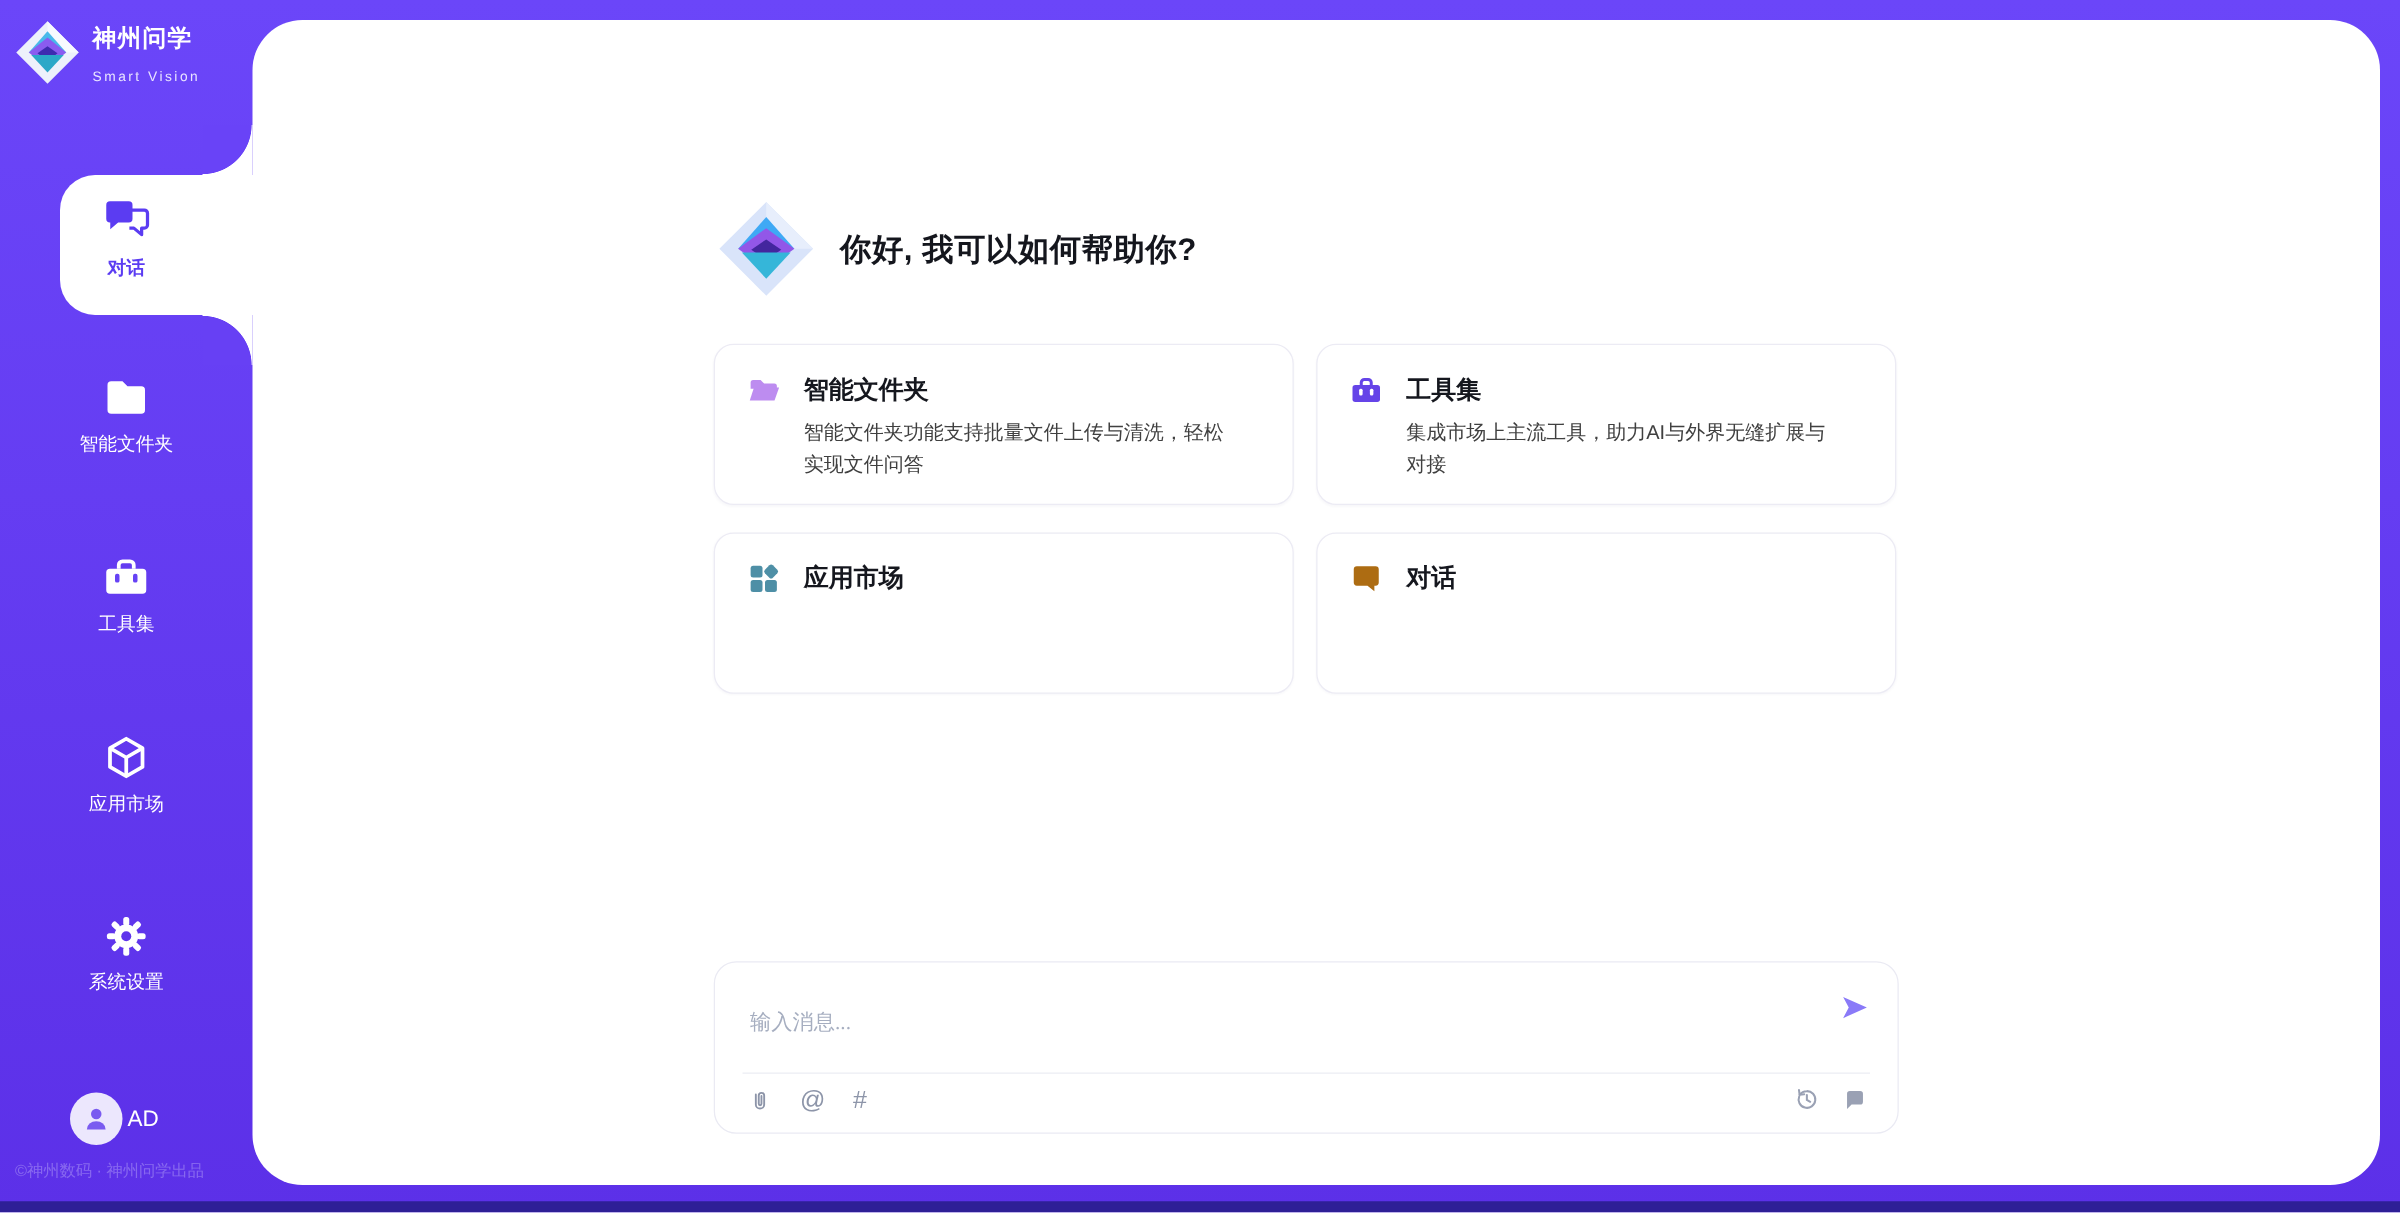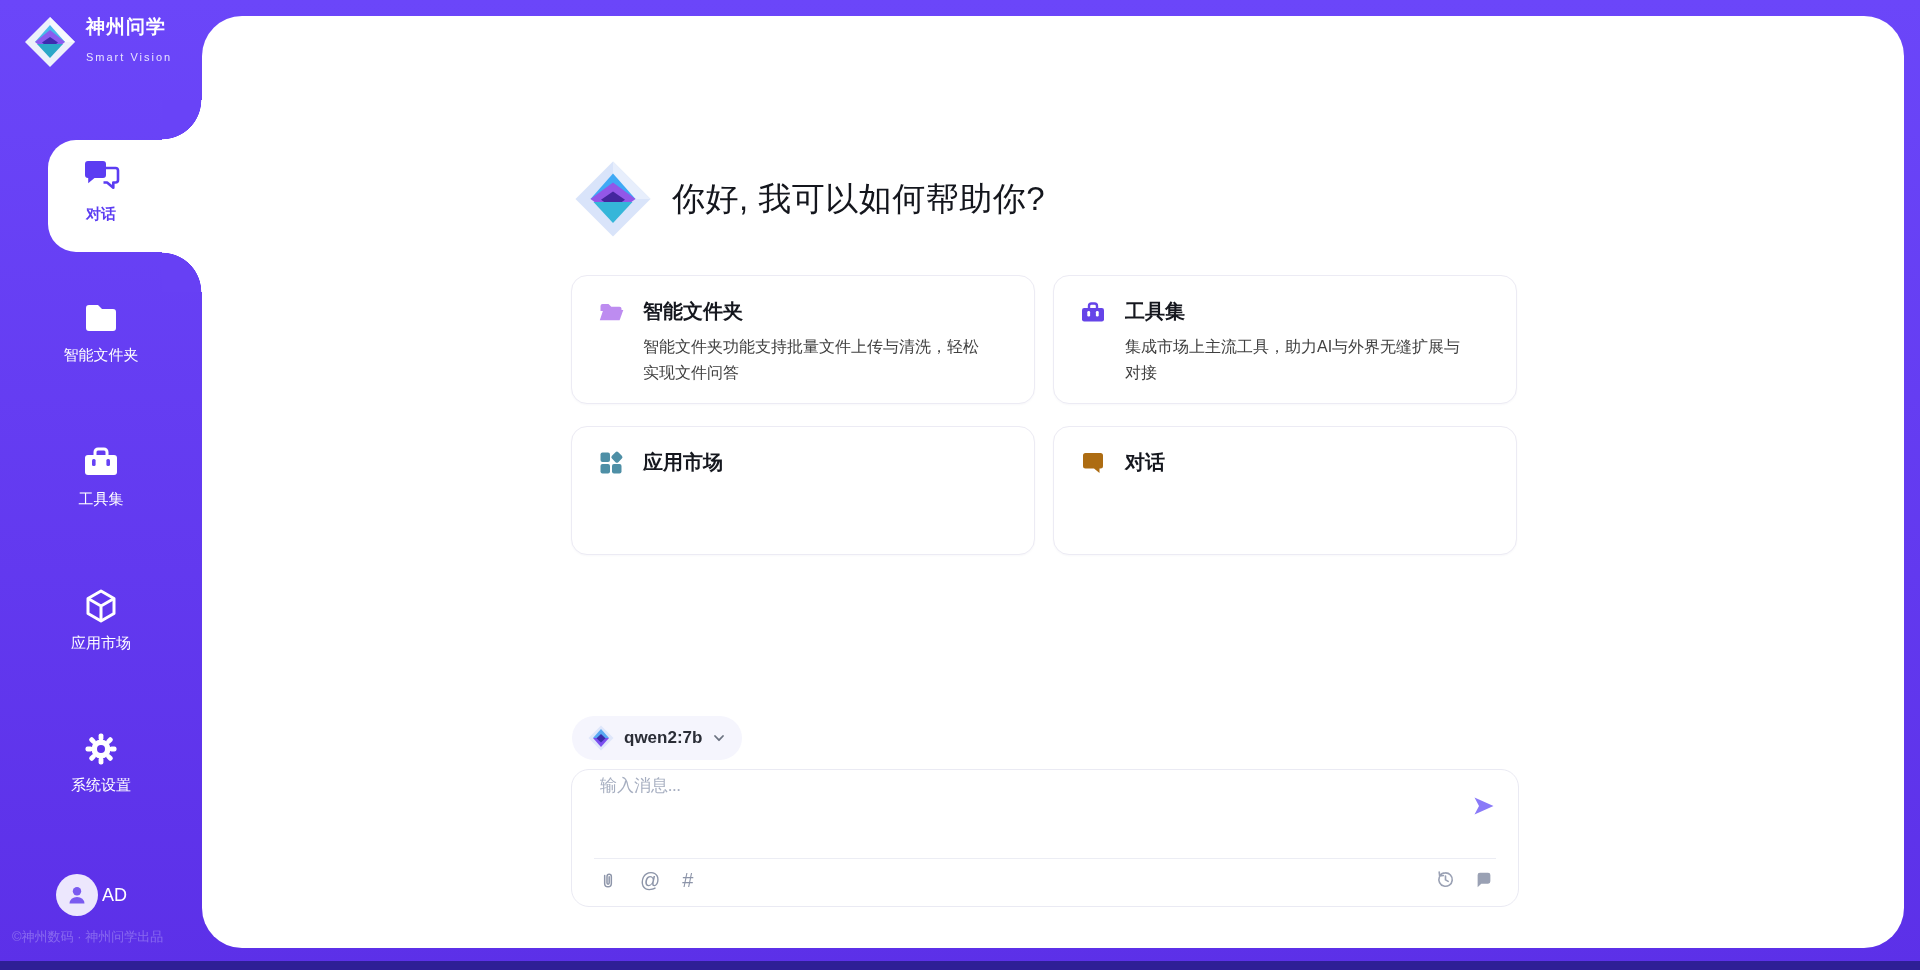--- a/index.html
+++ b/index.html
@@ -7,21 +7,21 @@
   body { font-family:"Liberation Sans","DejaVu Sans",sans-serif; }
   .stage { position:relative; width:1920px; height:970px; overflow:hidden;
            background:linear-gradient(180deg,#6b46f9 0%,#5c30e8 100%); }
 
   
   .panel { position:absolute; left:202px; top:16px; width:1702px; height:932px;
            background:#ffffff; border-radius:40px; z-index:1; }
 
   
   .sidebar { position:absolute; left:0; top:0; width:202px; height:970px; z-index:2; }
-  .brand { position:absolute; left:24px; top:16px; display:flex; align-items:flex-start; gap:10px; }
+  .brand { position:absolute; left:12px; top:16px; display:flex; align-items:flex-end; gap:10px; }
   .brand-name { color:#fff; font-size:19px; font-weight:700; letter-spacing:1px; line-height:1.2; }
   .brand-sub { color:#e9e4ff; font-size:11px; letter-spacing:2px; margin-top:12px; }
 
   .nav-pill { position:absolute; left:48px; top:140px; width:162px; height:112px;
               background:#fff; border-radius:28px 0 0 28px; display:flex; flex-direction:column;
               align-items:center; justify-content:flex-start; padding:16px 56px 0 0; gap:9px;
               cursor:pointer; }
   .nav-pill .nav-label { color:#5b3cf2; font-size:15px; font-weight:600; }
   .conn { position:absolute; left:162px; width:40px; height:40px; }
   .conn-top    { top:100px; background:radial-gradient(circle 40px at 0 0,   #6943f7 0 39px, #ffffff 39.6px); }
@@ -34,38 +34,38 @@
 
   .user-row { position:absolute; left:56px; top:874px; display:flex; align-items:center; gap:4px; cursor:pointer; }
   .avatar { width:42px; height:42px; border-radius:50%; background:#ece7fd; display:flex;
             align-items:center; justify-content:center; }
   .user-name { color:#ffffff; font-size:18px; font-weight:500; }
   .copyright { position:absolute; left:12px; top:928px; color:rgba(235,232,255,0.3);
                font-size:13px; white-space:nowrap; }
 
   
   .greeting { position:absolute; left:372px; top:144px; display:flex; align-items:center; gap:20px; }
-  .greeting h1 { font-size:33px; font-weight:400; color:#14161d; letter-spacing:0.5px; }
+  .greeting h1 { font-size:25px; font-weight:700; color:#14161d; letter-spacing:0.5px; }
 
   .cards { position:absolute; left:369px; top:259px; width:948px; display:grid;
            grid-template-columns:464px 464px; column-gap:18px; row-gap:22px; }
   .card { height:129px; background:#fff; border:1px solid #ecebf4; border-radius:16px;
           padding:22px 26px; cursor:pointer; box-shadow:0 1px 2px rgba(30,30,80,0.03); }
   .card-head { display:flex; align-items:center; gap:19px; margin-bottom:9px; }
   .card-title { font-size:20px; font-weight:700; color:#15171e; }
   .card-desc { margin-left:45px; width:345px; font-size:16px; color:#404040; line-height:26px; }
 
   .model-pill { position:absolute; left:370px; top:700px; height:44px; border:none;
                 border-radius:22px; background:#f5f5fd; display:flex; align-items:center;
                 gap:10px; padding:0 16px; cursor:pointer; }
   .model-name { font-size:17px; font-weight:600; color:#2a2d36; }
 
   .composer { position:absolute; left:369px; top:753px; width:948px; height:138px;
               background:#fff; border:1px solid #eaeaf3; border-radius:18px; }
-  .composer textarea { position:absolute; left:28px; top:4px; width:850px; height:58px;
+  .composer textarea { position:absolute; left:28px; top:36px; width:850px; height:58px;
               border:none; outline:none; resize:none; font-family:Liberation Serif, serif; font-size:17px; color:#404040;
               background:transparent; }
   .composer textarea::placeholder { color:#a6aec0; }
   .send-btn { position:absolute; right:22px; top:24px; background:none; border:none; cursor:pointer; }
   .comp-divider { position:absolute; left:22px; right:22px; top:88px; height:1px; background:#ecedf4; }
   .tools-left  { position:absolute; left:26px;  top:99px; display:flex; align-items:center; gap:22px; }
   .tools-right { position:absolute; right:24px; top:99px; display:flex; align-items:center; gap:18px; }
   .tool-btn { background:none; border:none; cursor:pointer; display:flex; align-items:center;
               color:#8d95a9; font-size:20px; font-family:inherit; padding:0; }
 
@@ -133,32 +133,20 @@
         <div class="card-head">
           <svg width="26" height="26" viewBox="0 0 26 26">
             <path d="M5.5 3 h15 A2.5 2.5 0 0 1 23 5.5 v10.5 a2.5 2.5 0 0 1 -2.5 2.5 h-1 v4.5 L14 18.5 H5.5 A2.5 2.5 0 0 1 3 16 V5.5 A2.5 2.5 0 0 1 5.5 3 Z" fill="#ad6c12"></path>
           </svg>
           <span class="card-title">对话</span>
         </div>
       </div>
 
     </div>
 
-    <button class="model-pill">
-      <svg width="26" height="26" viewBox="0 0 52 52">
-        <polygon points="26,1 51,26 26,51 1,26" fill="#dfe6fa"></polygon>
-        <polygon points="26,8 42,26 10,26" fill="#58a8f2"></polygon>
-        <polygon points="10,26 42,26 26,44" fill="#7b4ff0"></polygon>
-        <polygon points="26,18 35,26.5 26,35 17,26.5" fill="#3b2ba8"></polygon>
-      </svg>
-      <span class="model-name">qwen2:7b</span>
-      <svg width="14" height="14" viewBox="0 0 14 14">
-        <path d="M3 5 L7 9.2 L11 5" fill="none" stroke="#6b7280" stroke-width="1.8" stroke-linecap="round" stroke-linejoin="round"></path>
-      </svg>
-    </button>
 
     <div class="composer">
       <textarea placeholder="输入消息..." style=""></textarea>
       <button class="send-btn">
         <svg width="24" height="24" viewBox="0 0 24 24">
           <path d="M2.5 3.5 L21.5 12 L2.5 20.5 L7 12 Z" fill="#8a7af8"></path>
         </svg>
       </button>
       <div class="comp-divider"></div>
 

